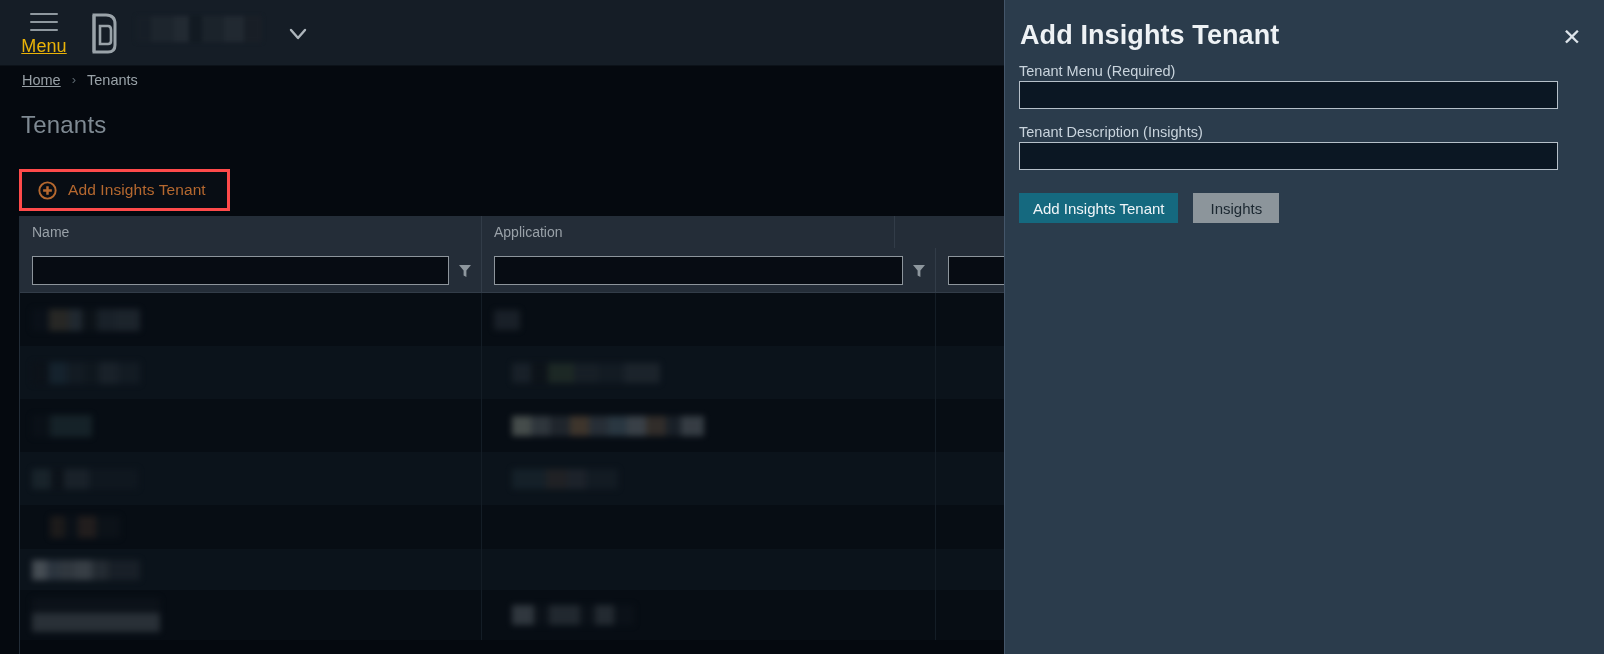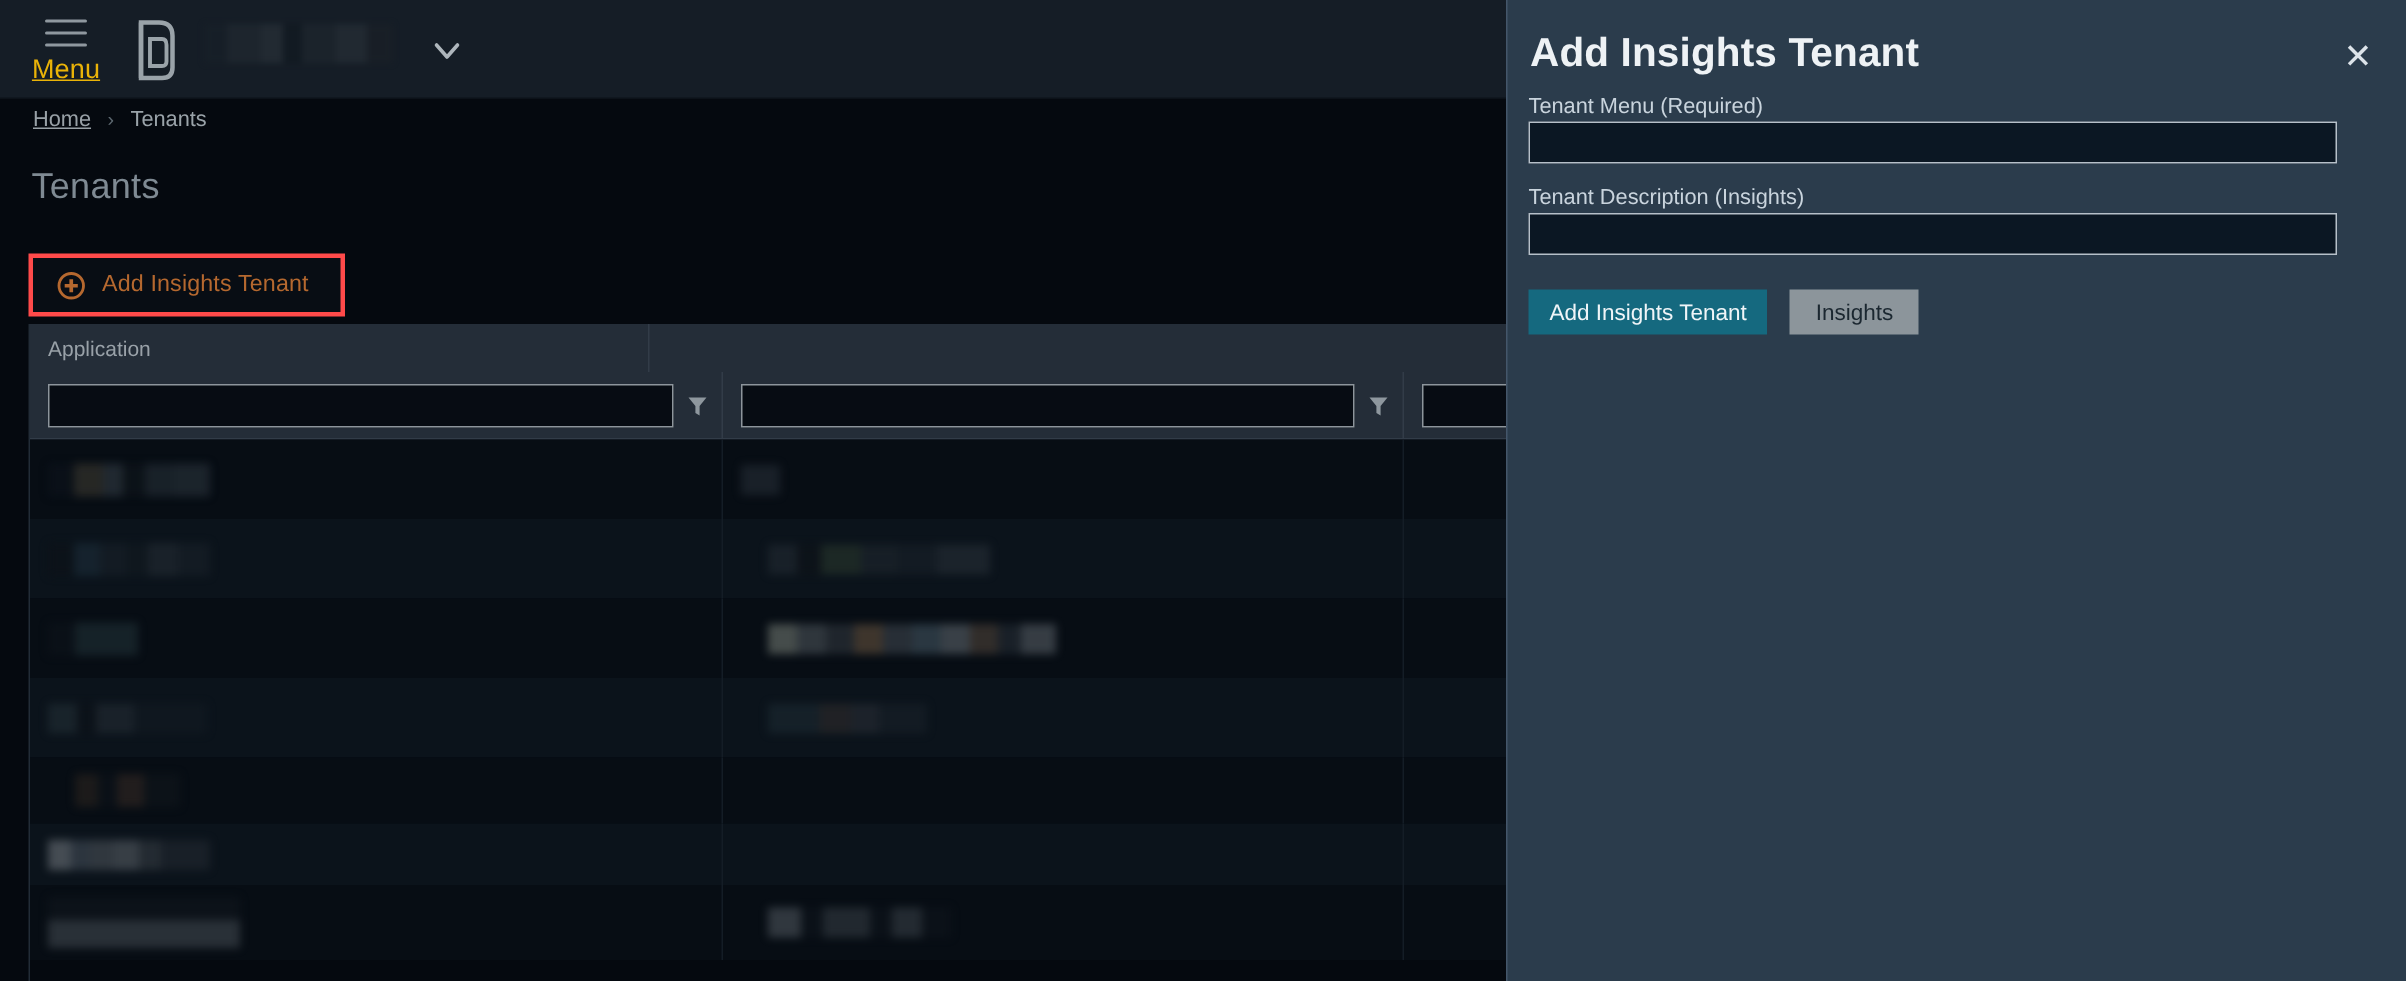--- a/index.html
+++ b/index.html
@@ -252,20 +252,21 @@
     <svg class="plus-icon" viewBox="0 0 20 20">
       <circle cx="10" cy="10" r="8.6" fill="none" stroke="#b5682f" stroke-width="2"></circle>
       <path d="M10 5.4 L10 14.6 M5.4 10 L14.6 10" stroke="#b5682f" stroke-width="2.6" stroke-linecap="butt"></path>
     </svg>
     <span class="add-btn-label">Add Insights Tenant</span>
   </div>
 
   <div class="table">
 
     <div class="thead">
+      <div class="th col-name">Name</div>
       <div class="th col-app">Application</div>
     </div>
 
     <div class="filterrow">
       <div class="fcell name">
         <input class="finput" type="text" value="" style="">
         <svg class="funnel" viewBox="0 0 14 16">
           <path d="M1 2 L13 2 L8.4 7.6 L8.4 14 L5.6 12.4 L5.6 7.6 Z" fill="#8e979e"></path>
         </svg>
       </div>

